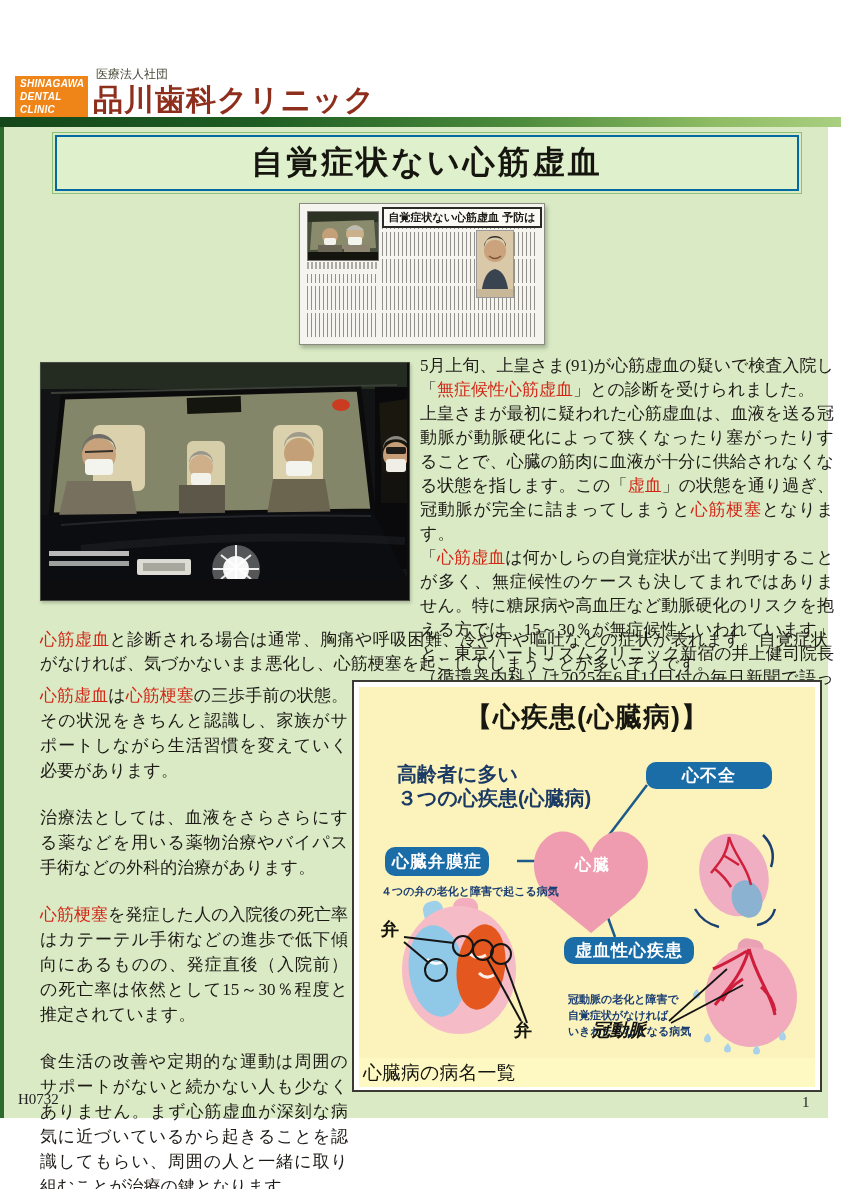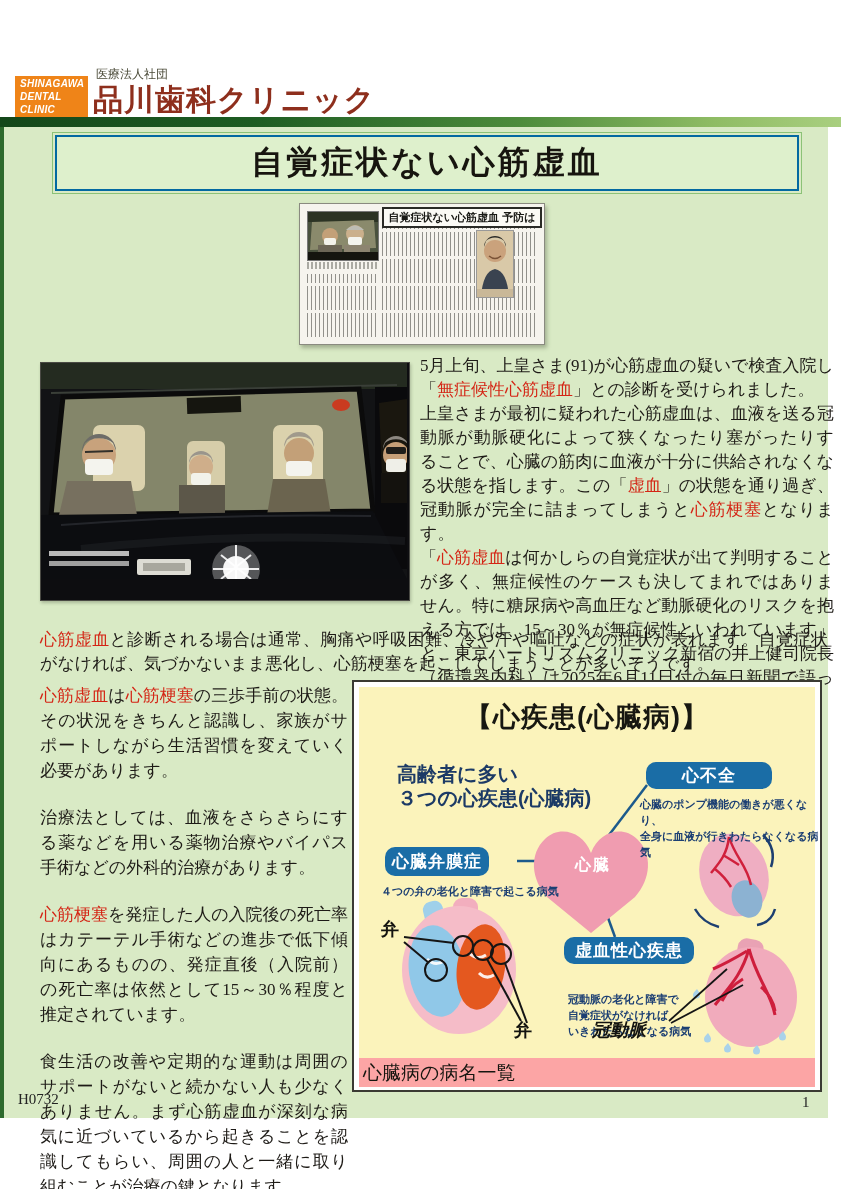--- a/index.html
+++ b/index.html
@@ -62,21 +62,21 @@
                font-weight:bold;font-size:20px;line-height:24px;color:#1c3a66;margin-left:12px;}
   .dg-box{position:absolute;background:#1a6da6;border-radius:10px;color:#fff;
           font-family:"Liberation Sans","DejaVu Sans",sans-serif;font-weight:bold;font-size:17px;
           display:flex;align-items:center;justify-content:center;letter-spacing:1px;}
   .dg-desc{position:absolute;font-family:"Liberation Sans","DejaVu Sans",sans-serif;
            font-weight:bold;font-size:11px;line-height:16px;color:#1c3f73;}
   .dg-heart-label{position:absolute;left:214px;top:173px;width:50px;text-align:center;color:#ffffff;
            font-family:"Liberation Sans","DejaVu Sans",sans-serif;font-weight:bold;font-size:16px;letter-spacing:2px;}
   .dg-small-label{position:absolute;font-family:"Liberation Sans","DejaVu Sans",sans-serif;
            font-weight:bold;font-size:18px;color:#13130f;}
-  .dg-caption{position:absolute;left:5px;top:376px;width:456px;height:29px;background:#fca5a5;
+  .dg-caption{position:absolute;left:5px;top:376px;width:456px;height:29px;background:#fef9c3;
            font-family:"Liberation Sans","DejaVu Sans",sans-serif;font-size:19px;color:#15150f;
            display:flex;align-items:center;padding-left:4px;box-sizing:border-box;}
   
   .footer-code{position:absolute;left:18px;top:964px;font-size:15px;color:#222;}
   .page-number{position:absolute;left:802px;top:967px;font-size:15px;color:#222;}
 </style>
 </head>
 <body>
 
 <div class="page">
@@ -268,24 +268,20 @@
         </g>
       </svg>
 
       <div class="dg-title">【心疾患(心臓病)】</div>
       <div class="dg-subtitle">
         <span>高齢者に多い</span><br>
         <span>３つの心疾患(心臓病)</span>
       </div>
 
       <div class="dg-box" style="left:292px;top:80px;width:126px;height:27px;">心不全</div>
-      <div class="dg-desc" style="left:286px;top:114px;">
-        <span>心臓のポンプ機能の働きが悪くなり、</span><br>
-        <span>全身に血液が行きわたらなくなる病気</span>
-      </div>
 
       <div class="dg-box" style="left:31px;top:165px;width:104px;height:29px;">心臓弁膜症</div>
       <div class="dg-desc" style="left:27px;top:201px;">４つの弁の老化と障害で起こる病気</div>
 
       <div class="dg-box" style="left:210px;top:255px;width:130px;height:27px;">虚血性心疾患</div>
       <div class="dg-desc" style="left:214px;top:290px;margin-top:19px;">
         <span>冠動脈の老化と障害で</span><br>
         <span>自覚症状がなければ</span><br>
         <span>いきわたらなくなる病気</span>
       </div>

